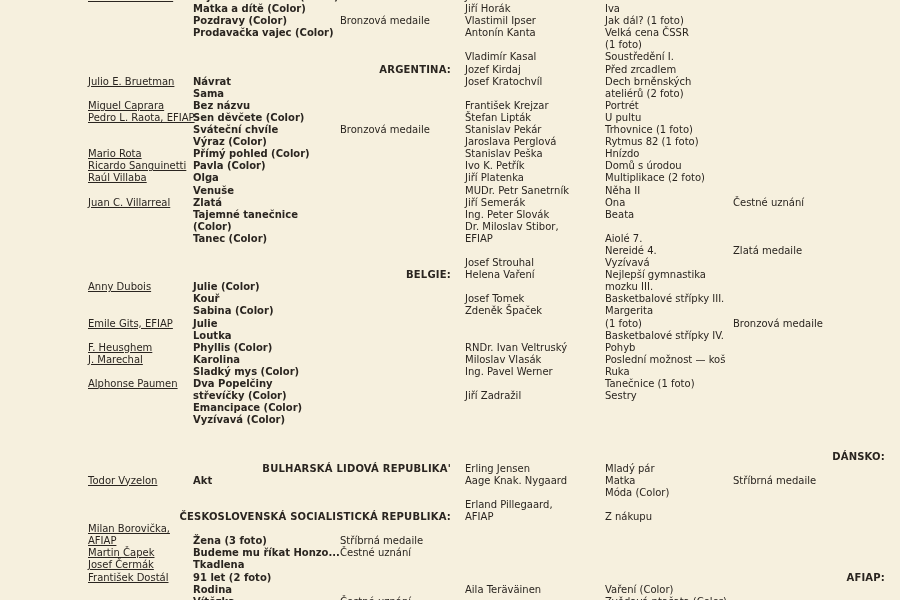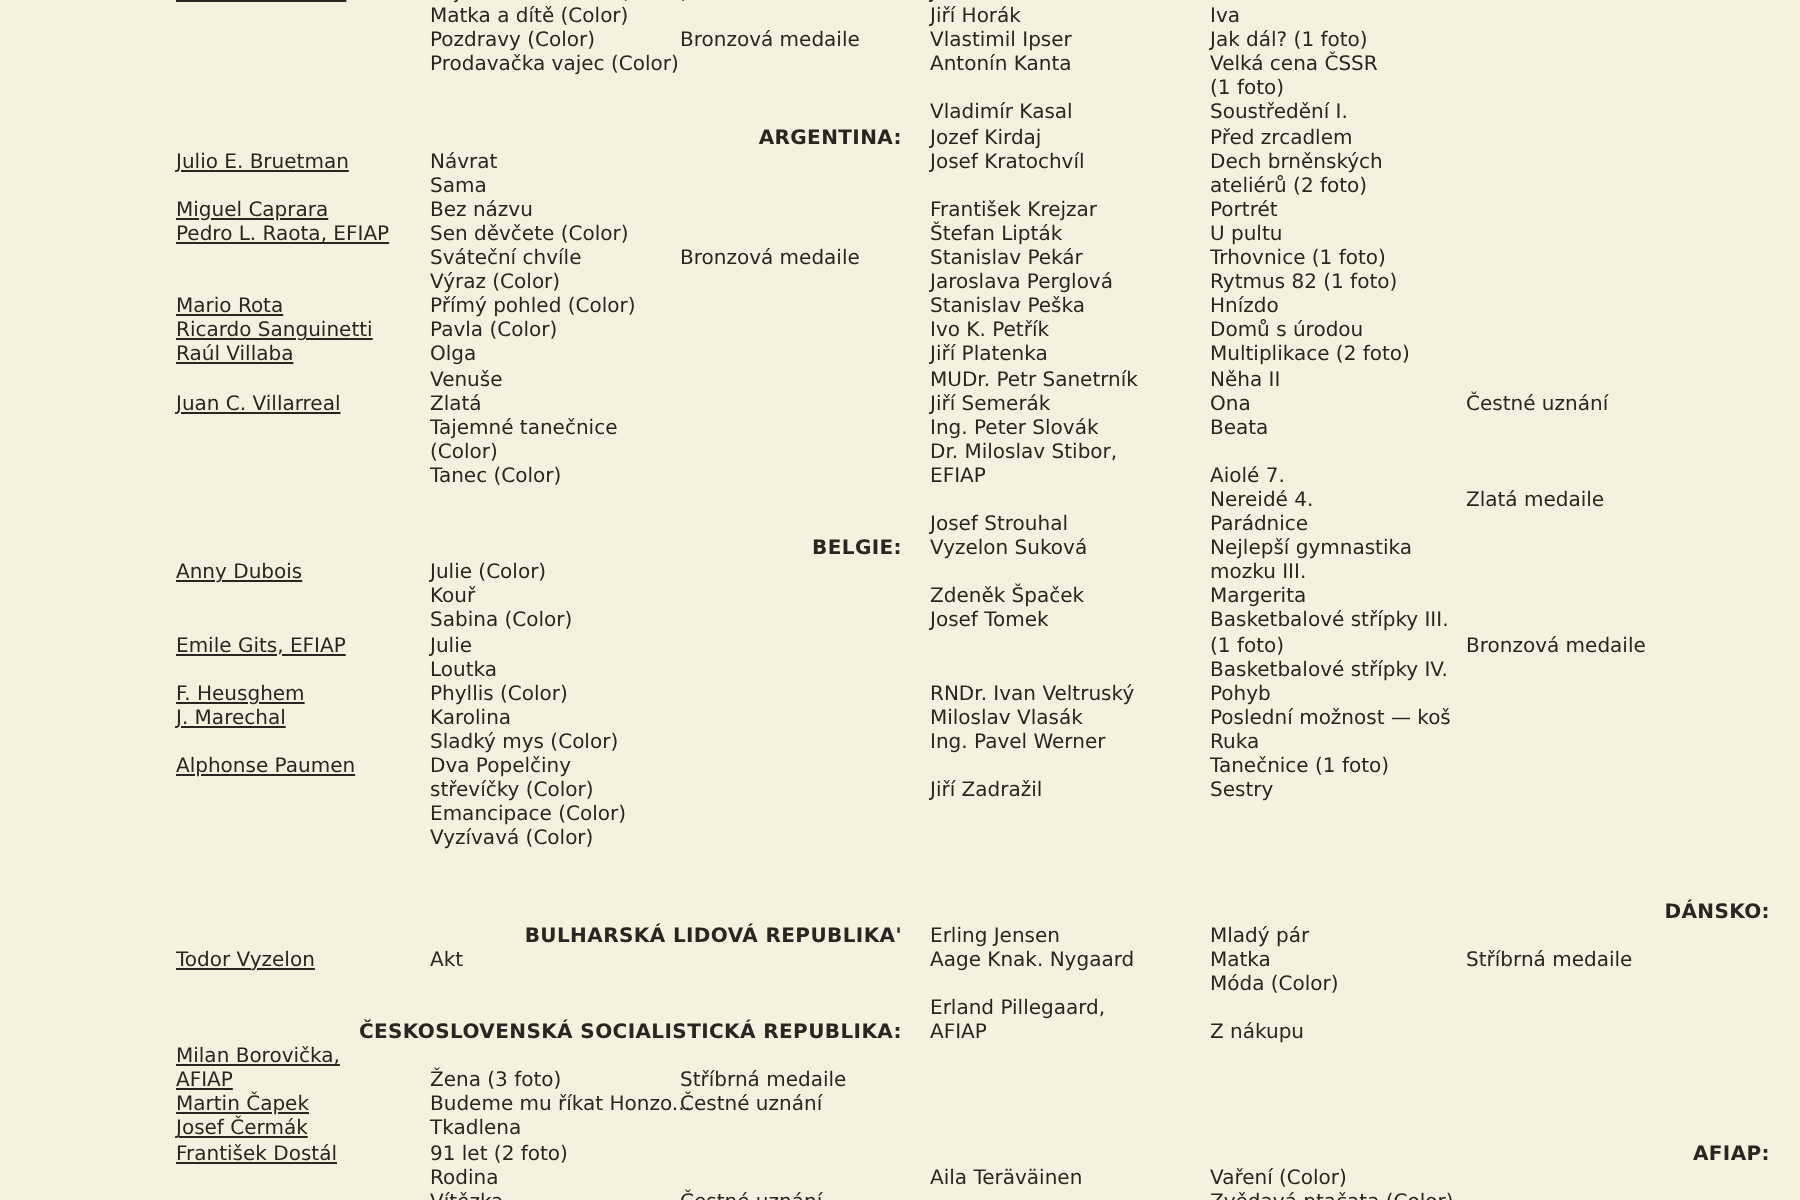--- a/index.html
+++ b/index.html
@@ -10,21 +10,21 @@
     color: #2a2520;
     font-size: 10px;
   }
   .page { position: absolute; inset: 0; }
   .col { position: absolute; top: 0; }
   .col-left { left: 71px; width: 380px; }
   .col-right { left: 465px; width: 420px; }
   .row { position: relative; height: 12.1px; line-height: 12px; white-space: nowrap; }
   .row span { position: absolute; top: 0; }
   .col-left .n { left: 17px; text-decoration: underline; }
-  .col-left .w { left: 144px; }
+  .col-left .w { left: 122px; font-weight: bold; }
   .col-left .a { left: 269px; }
   .col-right .n { left: 0; }
   .col-right .w { left: 140px; }
   .col-right .a { left: 268px; }
   .heading { font-weight: bold; letter-spacing: 0.2px; height: 12.1px; line-height: 12px; white-space: nowrap; text-align: right; }
   .gap { height: 12.1px; }
 </style>
 </head>
 <body>
 
@@ -347,41 +347,41 @@
           <span class="w">Aiolé 7.</span>
           <span class="a"></span>
         </div>
         <div class="row">
           <span class="n"></span>
           <span class="w">Nereidé 4.</span>
           <span class="a">Zlatá medaile</span>
         </div>
         <div class="row">
           <span class="n">Josef Strouhal</span>
-          <span class="w">Parádnice</span>
-          <span class="a"></span>
-        </div>
-        <div class="row">
-          <span class="n">Vyzelon Suková</span>
+          <span class="w">Vyzívavá</span>
+          <span class="a"></span>
+        </div>
+        <div class="row">
+          <span class="n">Helena Vaření</span>
           <span class="w">Nejlepší gymnastika</span>
           <span class="a"></span>
         </div>
         <div class="row">
           <span class="n"></span>
           <span class="w">mozku III.</span>
+          <span class="a"></span>
+        </div>
+        <div class="row">
+          <span class="n">Josef Tomek</span>
+          <span class="w">Basketbalové střípky III.</span>
           <span class="a"></span>
         </div>
         <div class="row">
           <span class="n">Zdeněk Špaček</span>
           <span class="w">Margerita</span>
-          <span class="a"></span>
-        </div>
-        <div class="row">
-          <span class="n">Josef Tomek</span>
-          <span class="w">Basketbalové střípky III.</span>
           <span class="a"></span>
         </div>
         <div class="row">
           <span class="n"></span>
           <span class="w">(1 foto)</span>
           <span class="a">Bronzová medaile</span>
         </div>
         <div class="row">
           <span class="n"></span>
           <span class="w">Basketbalové střípky IV.</span>

